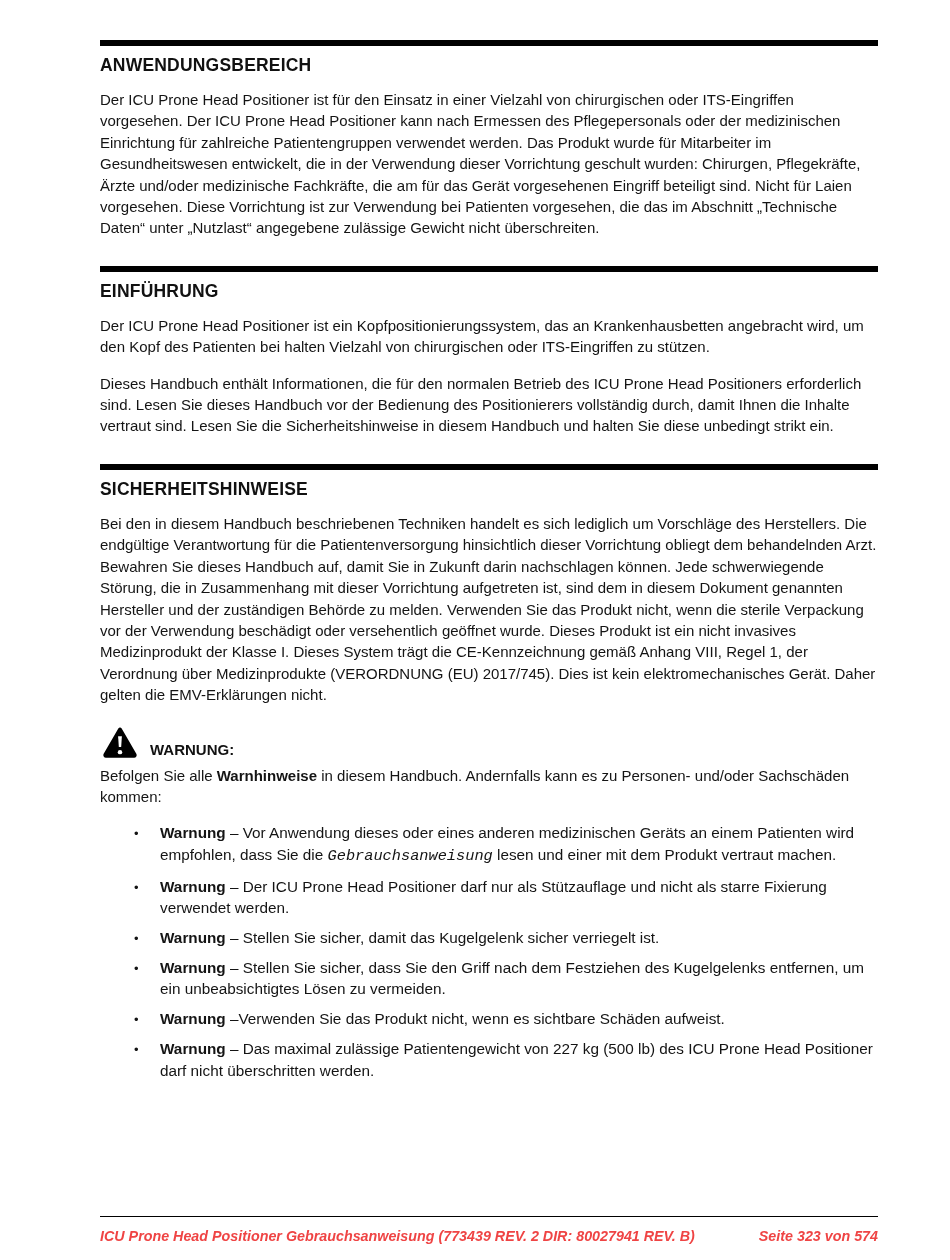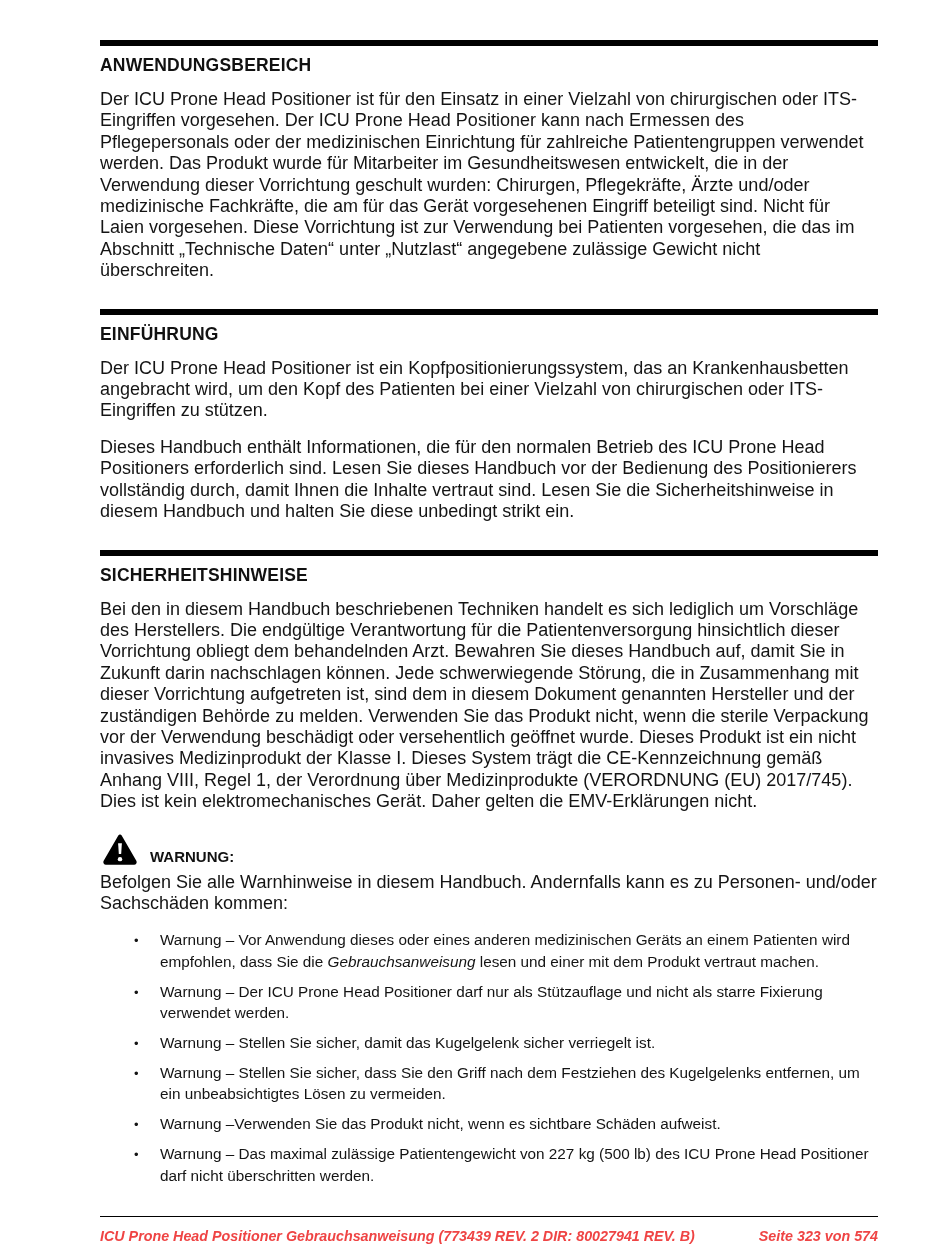--- a/index.html
+++ b/index.html
@@ -20,42 +20,42 @@
   }
   section { margin-bottom: 27px; }
   h2 {
     font-size: 17.5px;
     font-weight: 700;
     letter-spacing: 0.2px;
     margin: 0 0 13px 0;
     color: #111111;
   }
   p.body {
-    font-size: 18px;
+    font-size: 15px;
     line-height: 21.4px;
     margin: 0 0 15px 0;
     color: #141414;
   }
   p.body:last-child { margin-bottom: 0; }
   .warn-block { margin-top: 20px; }
   .warn-head {
     display: flex;
     align-items: flex-end;
     gap: 12px;
     margin: 0 0 6px 2px;
   }
   .warn-head .warn-title {
     font-size: 15px;
     font-weight: 700;
     line-height: 1;
     padding-bottom: 2px;
   }
   .warn-intro { margin-bottom: 10px; }
-  .b { font-weight: 400; }
-  .i { font-style: italic; }
+  .b { font-weight: 700; }
+  .i { font-style: italic; font-family: Liberation Mono, monospace; }
   ul.warn-list {
     list-style: none;
     margin: 0 0 0 32px;
     padding: 0;
   }
   ul.warn-list li {
     position: relative;
     padding-left: 28px;
     font-size: 15.3px;
     line-height: 21.4px;
@@ -92,21 +92,21 @@
 
   <section>
     <div class="rule"></div>
     <h2>ANWENDUNGSBEREICH</h2>
     <p class="body">Der ICU Prone Head Positioner ist für den Einsatz in einer Vielzahl von chirurgischen oder ITS-Eingriffen vorgesehen. Der ICU Prone Head Positioner kann nach Ermessen des Pflegepersonals oder der medizinischen Einrichtung für zahlreiche Patientengruppen verwendet werden. Das Produkt wurde für Mitarbeiter im Gesundheitswesen entwickelt, die in der Verwendung dieser Vorrichtung geschult wurden: Chirurgen, Pflegekräfte, Ärzte und/oder medizinische Fachkräfte, die am für das Gerät vorgesehenen Eingriff beteiligt sind. Nicht für Laien vorgesehen. Diese Vorrichtung ist zur Verwendung bei Patienten vorgesehen, die das im Abschnitt „Technische Daten“ unter „Nutzlast“ angegebene zulässige Gewicht nicht überschreiten.</p>
   </section>
 
   <section>
     <div class="rule"></div>
     <h2>EINFÜHRUNG</h2>
-    <p class="body">Der ICU Prone Head Positioner ist ein Kopfpositionierungssystem, das an Krankenhausbetten angebracht wird, um den Kopf des Patienten bei einer Vielzahl von chirurgischen oder ITS-Eingriffen zu stützen.</p>
+    <p class="body">Der ICU Prone Head Positioner ist ein Kopfpositionierungssystem, das an Krankenhausbetten angebracht wird, um den Kopf des Patienten bei halten Vielzahl von chirurgischen oder ITS-Eingriffen zu stützen.</p>
     <p class="body">Dieses Handbuch enthält Informationen, die für den normalen Betrieb des ICU Prone Head Positioners erforderlich sind. Lesen Sie dieses Handbuch vor der Bedienung des Positionierers vollständig durch, damit Ihnen die Inhalte vertraut sind. Lesen Sie die Sicherheitshinweise in diesem Handbuch und halten Sie diese unbedingt strikt ein.</p>
   </section>
 
   <section style="margin-bottom:0;">
     <div class="rule"></div>
     <h2>SICHERHEITSHINWEISE</h2>
     <p class="body">Bei den in diesem Handbuch beschriebenen Techniken handelt es sich lediglich um Vorschläge des Herstellers. Die endgültige Verantwortung für die Patientenversorgung hinsichtlich dieser Vorrichtung obliegt dem behandelnden Arzt. Bewahren Sie dieses Handbuch auf, damit Sie in Zukunft darin nachschlagen können. Jede schwerwiegende Störung, die in Zusammenhang mit dieser Vorrichtung aufgetreten ist, sind dem in diesem Dokument genannten Hersteller und der zuständigen Behörde zu melden. Verwenden Sie das Produkt nicht, wenn die sterile Verpackung vor der Verwendung beschädigt oder versehentlich geöffnet wurde. Dieses Produkt ist ein nicht invasives Medizinprodukt der Klasse I. Dieses System trägt die CE-Kennzeichnung gemäß Anhang VIII, Regel 1, der Verordnung über Medizinprodukte (VERORDNUNG (EU) 2017/745). Dies ist kein elektromechanisches Gerät. Daher gelten die EMV-Erklärungen nicht.</p>
 
     <div class="warn-block">
       <div class="warn-head">

